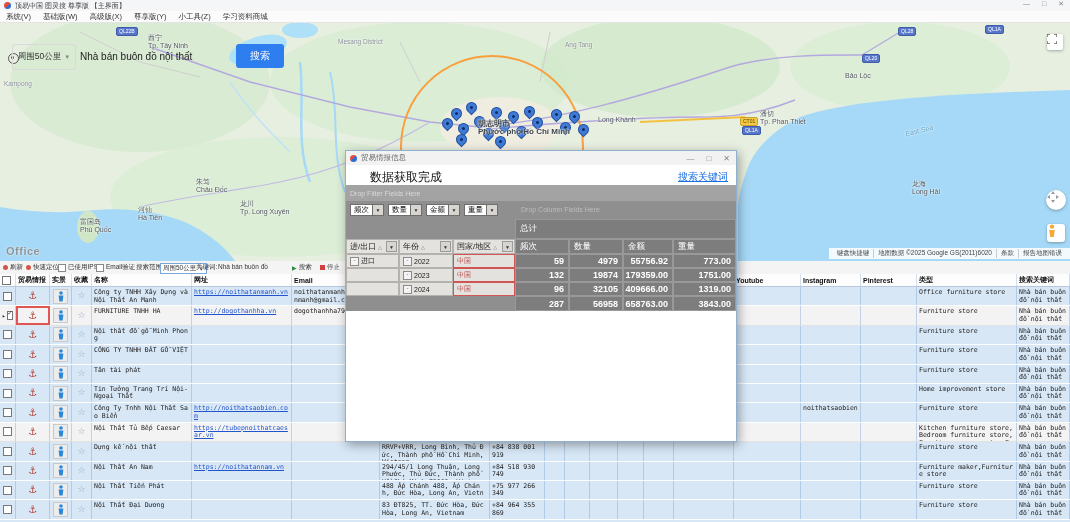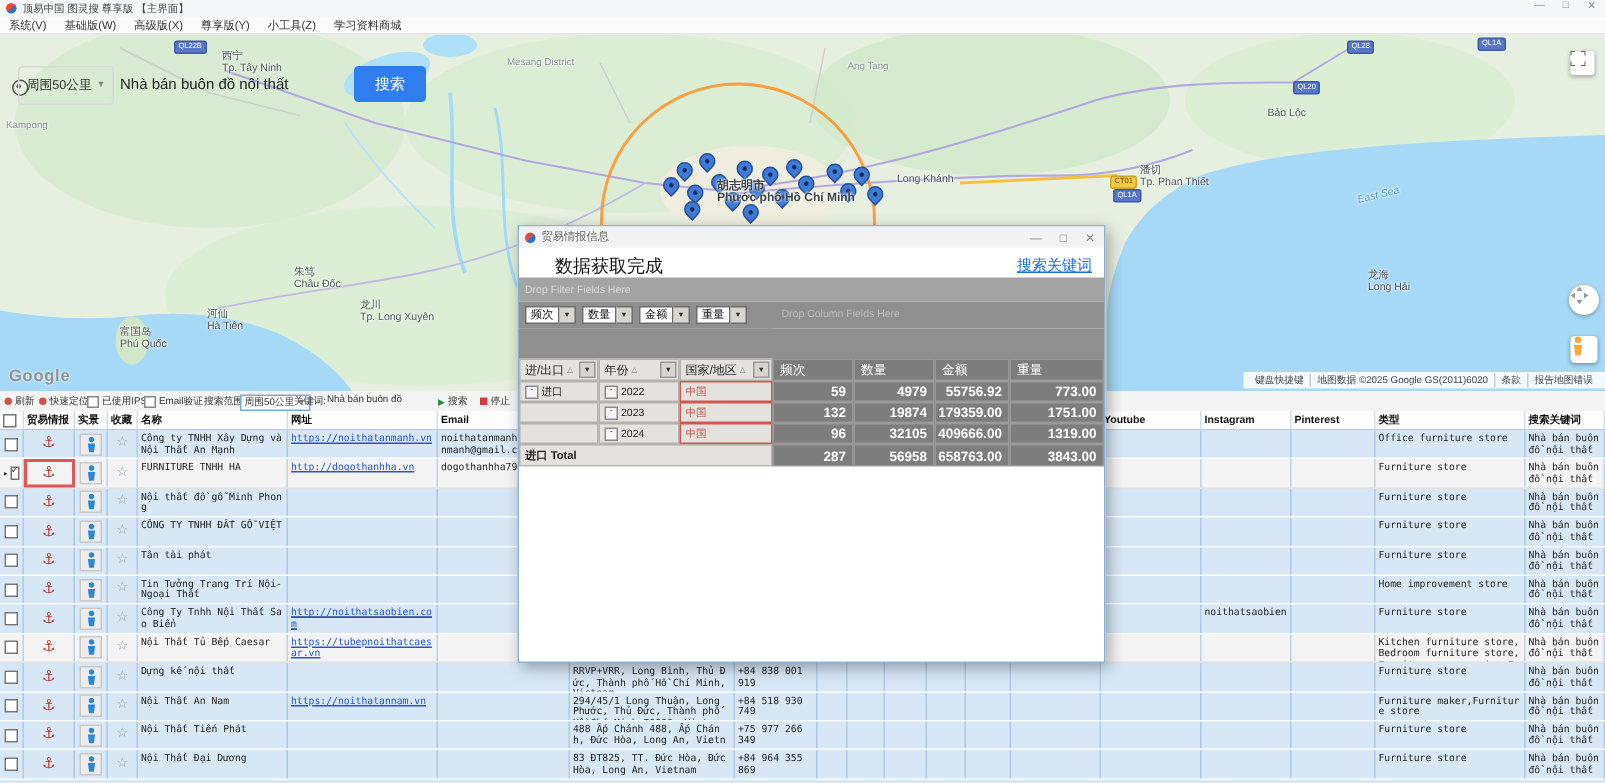--- a/index.html
+++ b/index.html
@@ -270,21 +270,21 @@
         <polygon points="13,7 10,5 10,9" fill="#9a9a9a"></polygon>
     </svg>
   </div>
   <div class="mapctl" id="pegman-ctl">
     <svg width="10" height="14">
         <circle cx="5" cy="2.6" r="2.2" fill="#f6a93b"></circle>
         <path d="M2.2,6 H7.8 L6.8,13 H3.2 Z" fill="#f6a93b"></path>
       </svg>
   </div>
 
-  <div id="google-logo">Google</div>
+  <div id="google-logo">Office</div>
   <div id="attribution">
       <span class="attr-item">键盘快捷键</span>
       <span class="attr-item">地图数据 ©2025 Google GS(2011)6020</span>
       <span class="attr-item">条款</span>
       <span class="attr-item">报告地图错误</span>
     </div>
 </div>
 
 <div class="abs" id="toolbar">
   <span class="tb" style="left:3px">
@@ -575,21 +575,21 @@
             <svg width="8" height="11">
               <circle cx="4" cy="2" r="1.8" fill="#2b87d8"></circle>
               <path d="M1.6,4.6 H6.4 L5.6,10.5 H2.4 Z" fill="#2b87d8"></path>
             </svg>
           </div>
         </div>
         <div class="td center" style="width: 20px;">
           <span class="star-i">☆</span>
         </div>
         <div class="td wrap" style="width: 100px;">Công Ty Tnhh Nội Thất Sao Biển</div>
-        <div class="td wrap" style="width: 100px; text-decoration: underline;"><span class="link">http://noithatsaobien.com</span></div>
+        <div class="td wrap" style="width: 100px;"><span class="link">http://noithatsaobien.com</span></div>
         <div class="td wrap" style="width: 88px;"></div>
         <div class="td wrap" style="width: 110px;"></div>
         <div class="td wrap" style="width: 55px;"></div>
         <div class="td" style="width: 20px;"></div>
         <div class="td" style="width: 25px;"></div>
         <div class="td" style="width: 28px;"></div>
         <div class="td" style="width: 26px;"></div>
         <div class="td" style="width: 30px;"></div>
         <div class="td" style="width: 60px;"></div>
         <div class="td wrap" style="width: 67px;"></div>
@@ -806,20 +806,21 @@
       <div class="ffield" style="left: 118px;">
         <span class="fl">重量</span>
         <span class="fa">▼</span>
       </div>
     </div>
   <div id="dlg-dropcol">Drop Column Fields Here</div>
 
   <div id="pivot">
 
     <div class="pv" style="left:0;top:0;width:169px;height:20px;background:#8f8f8f;"></div>
+    <div class="pv pv-dark pv-h" style="left:169px;top:0;width:221px;height:20px;">总计</div>
 
     <div class="pv pv-silver pv-rh" style="left:0;top:20px;width:53px;height:15px;">
         <span>进/出口</span>
         <span class="sortsm">△</span>
         <span class="ddsm">▼</span>
       </div>
     <div class="pv pv-silver pv-rh" style="left:53px;top:20px;width:54px;height:15px;">
         <span>年份</span>
         <span class="sortsm">△</span>
         <span class="ddsm">▼</span>
@@ -863,20 +864,19 @@
     <div class="pv pv-silver pv-rh" style="left:53px;top:63px;width:54px;height:14px;">
         <span class="mbox">-</span>
         <span style="font-size:7px;">2024</span>
       </div>
     <div class="pv pv-silver pv-rh country-cell" style="left:107px;top:63px;width:62px;height:14px;font-size:7px;">中国</div>
     <div class="pv pv-dark pv-num" style="left:169px;top:63px;width:54px;height:14px;">96</div>
     <div class="pv pv-dark pv-num" style="left:223px;top:63px;width:54px;height:14px;">32105</div>
     <div class="pv pv-dark pv-num" style="left:277px;top:63px;width:50px;height:14px;">409666.00</div>
     <div class="pv pv-dark pv-num" style="left:327px;top:63px;width:63px;height:14px;">1319.00</div>
 
-    <div class="pv pv-silver pv-rh" style="left:0;top:77px;width:169px;height:15px;font-weight:bold;font-size:7.5px;">进口 Total</div>
     <div class="pv pv-dark pv-num" style="left:169px;top:77px;width:54px;height:15px;">287</div>
     <div class="pv pv-dark pv-num" style="left:223px;top:77px;width:54px;height:15px;">56958</div>
     <div class="pv pv-dark pv-num" style="left:277px;top:77px;width:50px;height:15px;">658763.00</div>
     <div class="pv pv-dark pv-num" style="left:327px;top:77px;width:63px;height:15px;">3843.00</div>
   </div>
   <div id="dlg-white"></div>
 </div>
 
 </body></html>

